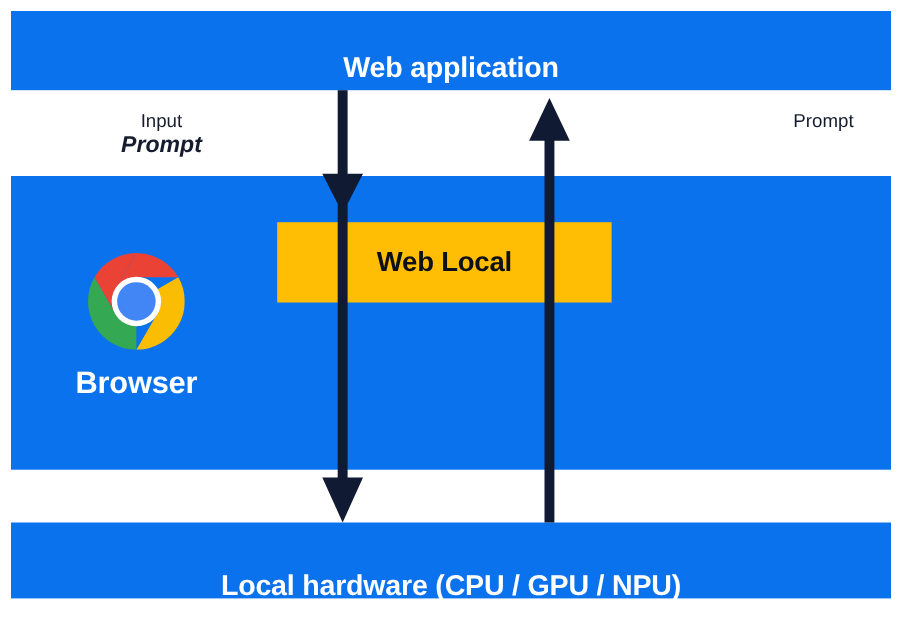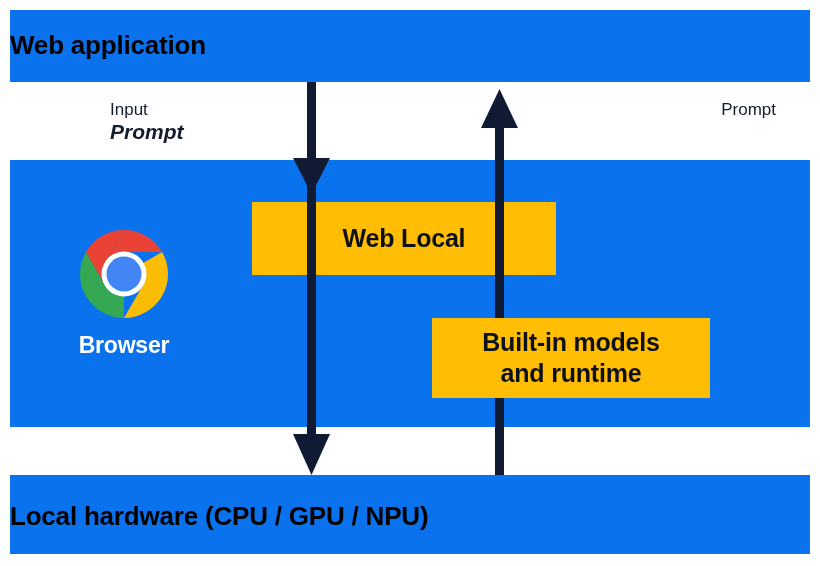--- a/index.html
+++ b/index.html
@@ -34,32 +34,33 @@
   #band-browser {
     left: 10px;
     top: 160px;
     width: 800px;
     height: 267px;
   }
   #band-local-hardware {
     left: 10px;
     top: 475px;
     width: 800px;
-    height: 79px;
+    height: 69px;
   }
 
   .band-title {
     position: absolute;
     left: 0;
     right: 0;
-    text-align: left;
-    color: #000000;
+    text-align: center;
+    color: #ffffff;
     font-weight: bold;
     font-size: 26px;
     letter-spacing: -0.2px;
+    margin-top: 16px;
   }
   #band-web-application .band-title { top: 20px; }
   #band-local-hardware .band-title { top: 26px; }
 
   
   #arrow-layer {
     position: absolute;
     left: 0;
     top: 0;
     width: 820px;
@@ -70,20 +71,21 @@
   
   .io-label {
     position: absolute;
     color: #151C2E;
     line-height: 1.18;
   }
   .io-label .io-kind {
     font-size: 17px;
     font-weight: normal;
     display: block;
+    text-align: center;
   }
   .io-label .io-value {
     font-size: 21px;
     font-weight: bold;
     display: block;
     font-style: italic;
   }
   #io-input {
     left: 110px;
     top: 100px;
@@ -133,21 +135,21 @@
   }
   #chrome-icon {
     display: block;
     margin: 0 auto;
   }
   #browser-label {
     display: block;
     margin-top: 14px;
     color: #ffffff;
     font-weight: bold;
-    font-size: 23px;
+    font-size: 28px;
     letter-spacing: -0.2px;
   }
 </style>
 </head>
 <body>
 
 <div id="canvas">
 
   <div class="band" id="band-web-application">
     <div class="band-title">Web application</div>
@@ -189,26 +191,20 @@
       <rect x="307" y="186" width="9" height="250" fill="#101A33"></rect>
       <polygon points="293,434 330,434 311.5,475 " fill="#101A33"></polygon>
     </g>
 
     <g>
       <polygon points="481,128 518,128 499.5,89 " fill="#101A33"></polygon>
       <rect x="495" y="120" width="9" height="355" fill="#101A33"></rect>
     </g>
   </svg>
 
-  <div class="yellow-box" id="box-builtin-models">
-    <span>
-      <span>Built-in models</span><br>
-      <span>and runtime</span>
-    </span>
-  </div>
 
   <div class="io-label" id="io-input">
     <span class="io-kind">Input</span>
     <span class="io-value">Prompt</span>
   </div>
 
   <div class="io-label" id="io-output">
     <span class="io-kind">Prompt</span>
   </div>
 

